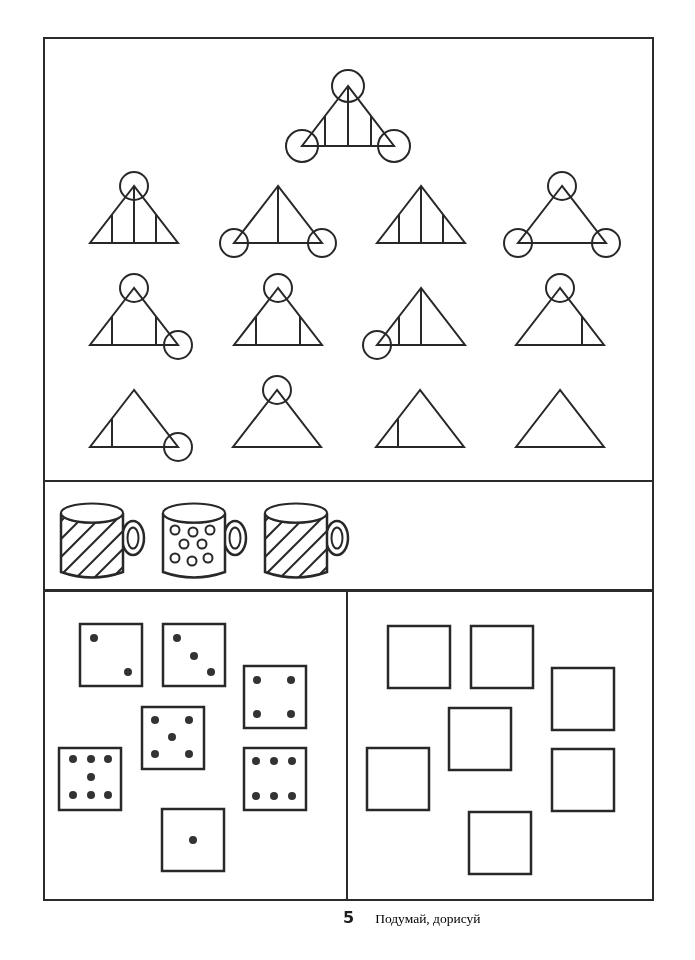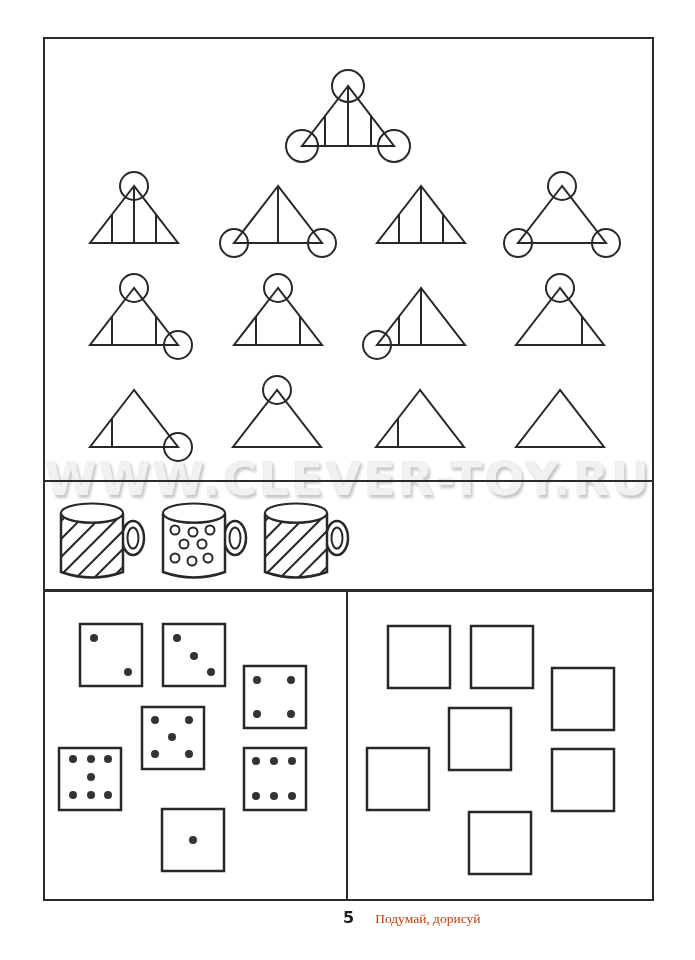--- a/index.html
+++ b/index.html
@@ -10,27 +10,26 @@
         color:#f1f1f1;text-shadow:2px 3px 3px #c6c6c6,0 0 1px #dedede;
         white-space:nowrap;z-index:1;}
   .outer-border{position:absolute;left:43px;top:37px;width:611px;height:864px;
         border:2px solid #2b2b2b;box-sizing:border-box;z-index:2;background:transparent;}
   .divider-h1{position:absolute;left:43px;top:480px;width:611px;height:2px;background:#2b2b2b;z-index:2;}
   .divider-h2{position:absolute;left:43px;top:589px;width:611px;height:3px;background:#2b2b2b;z-index:2;}
   .divider-v{position:absolute;left:346px;top:589px;width:2px;height:312px;background:#2b2b2b;z-index:2;}
   #art{position:absolute;left:0;top:0;z-index:3;}
   .footer{position:absolute;left:343px;top:908px;z-index:4;white-space:nowrap;}
   .page-num{font-family:"DejaVu Sans",sans-serif;font-size:16px;font-weight:600;color:#1d1d1d;}
-  .caption{font-family:"Liberation Serif",serif;font-size:13.5px;color:#c2410c;margin-left:21px;}
+  .caption{font-family:"Liberation Serif",serif;font-size:13.5px;color:#000000;margin-left:21px;}
 </style>
 </head>
 <body>
 
 <div class="page">
-  <div class="watermark" style="color: rgb(241, 241, 241); text-shadow: rgb(198, 198, 198) 2px 3px 3px, rgb(222, 222, 222) 0px 0px 1px;">WWW.CLEVER-TOY.RU</div>
   <div class="outer-border"></div>
   <div class="divider-h1"></div>
   <div class="divider-h2"></div>
   <div class="divider-v"></div>
   <svg id="art" width="695" height="960">
       <g>
         <polygon points="348,86 302,146 394,146" fill="none" stroke="#282828" stroke-width="2"></polygon>
         <line x1="325" y1="116" x2="325" y2="146" stroke="#282828" stroke-width="2"></line>
         <line x1="348" y1="86" x2="348" y2="146" stroke="#282828" stroke-width="2"></line>
         <line x1="371" y1="116" x2="371" y2="146" stroke="#282828" stroke-width="2"></line>

